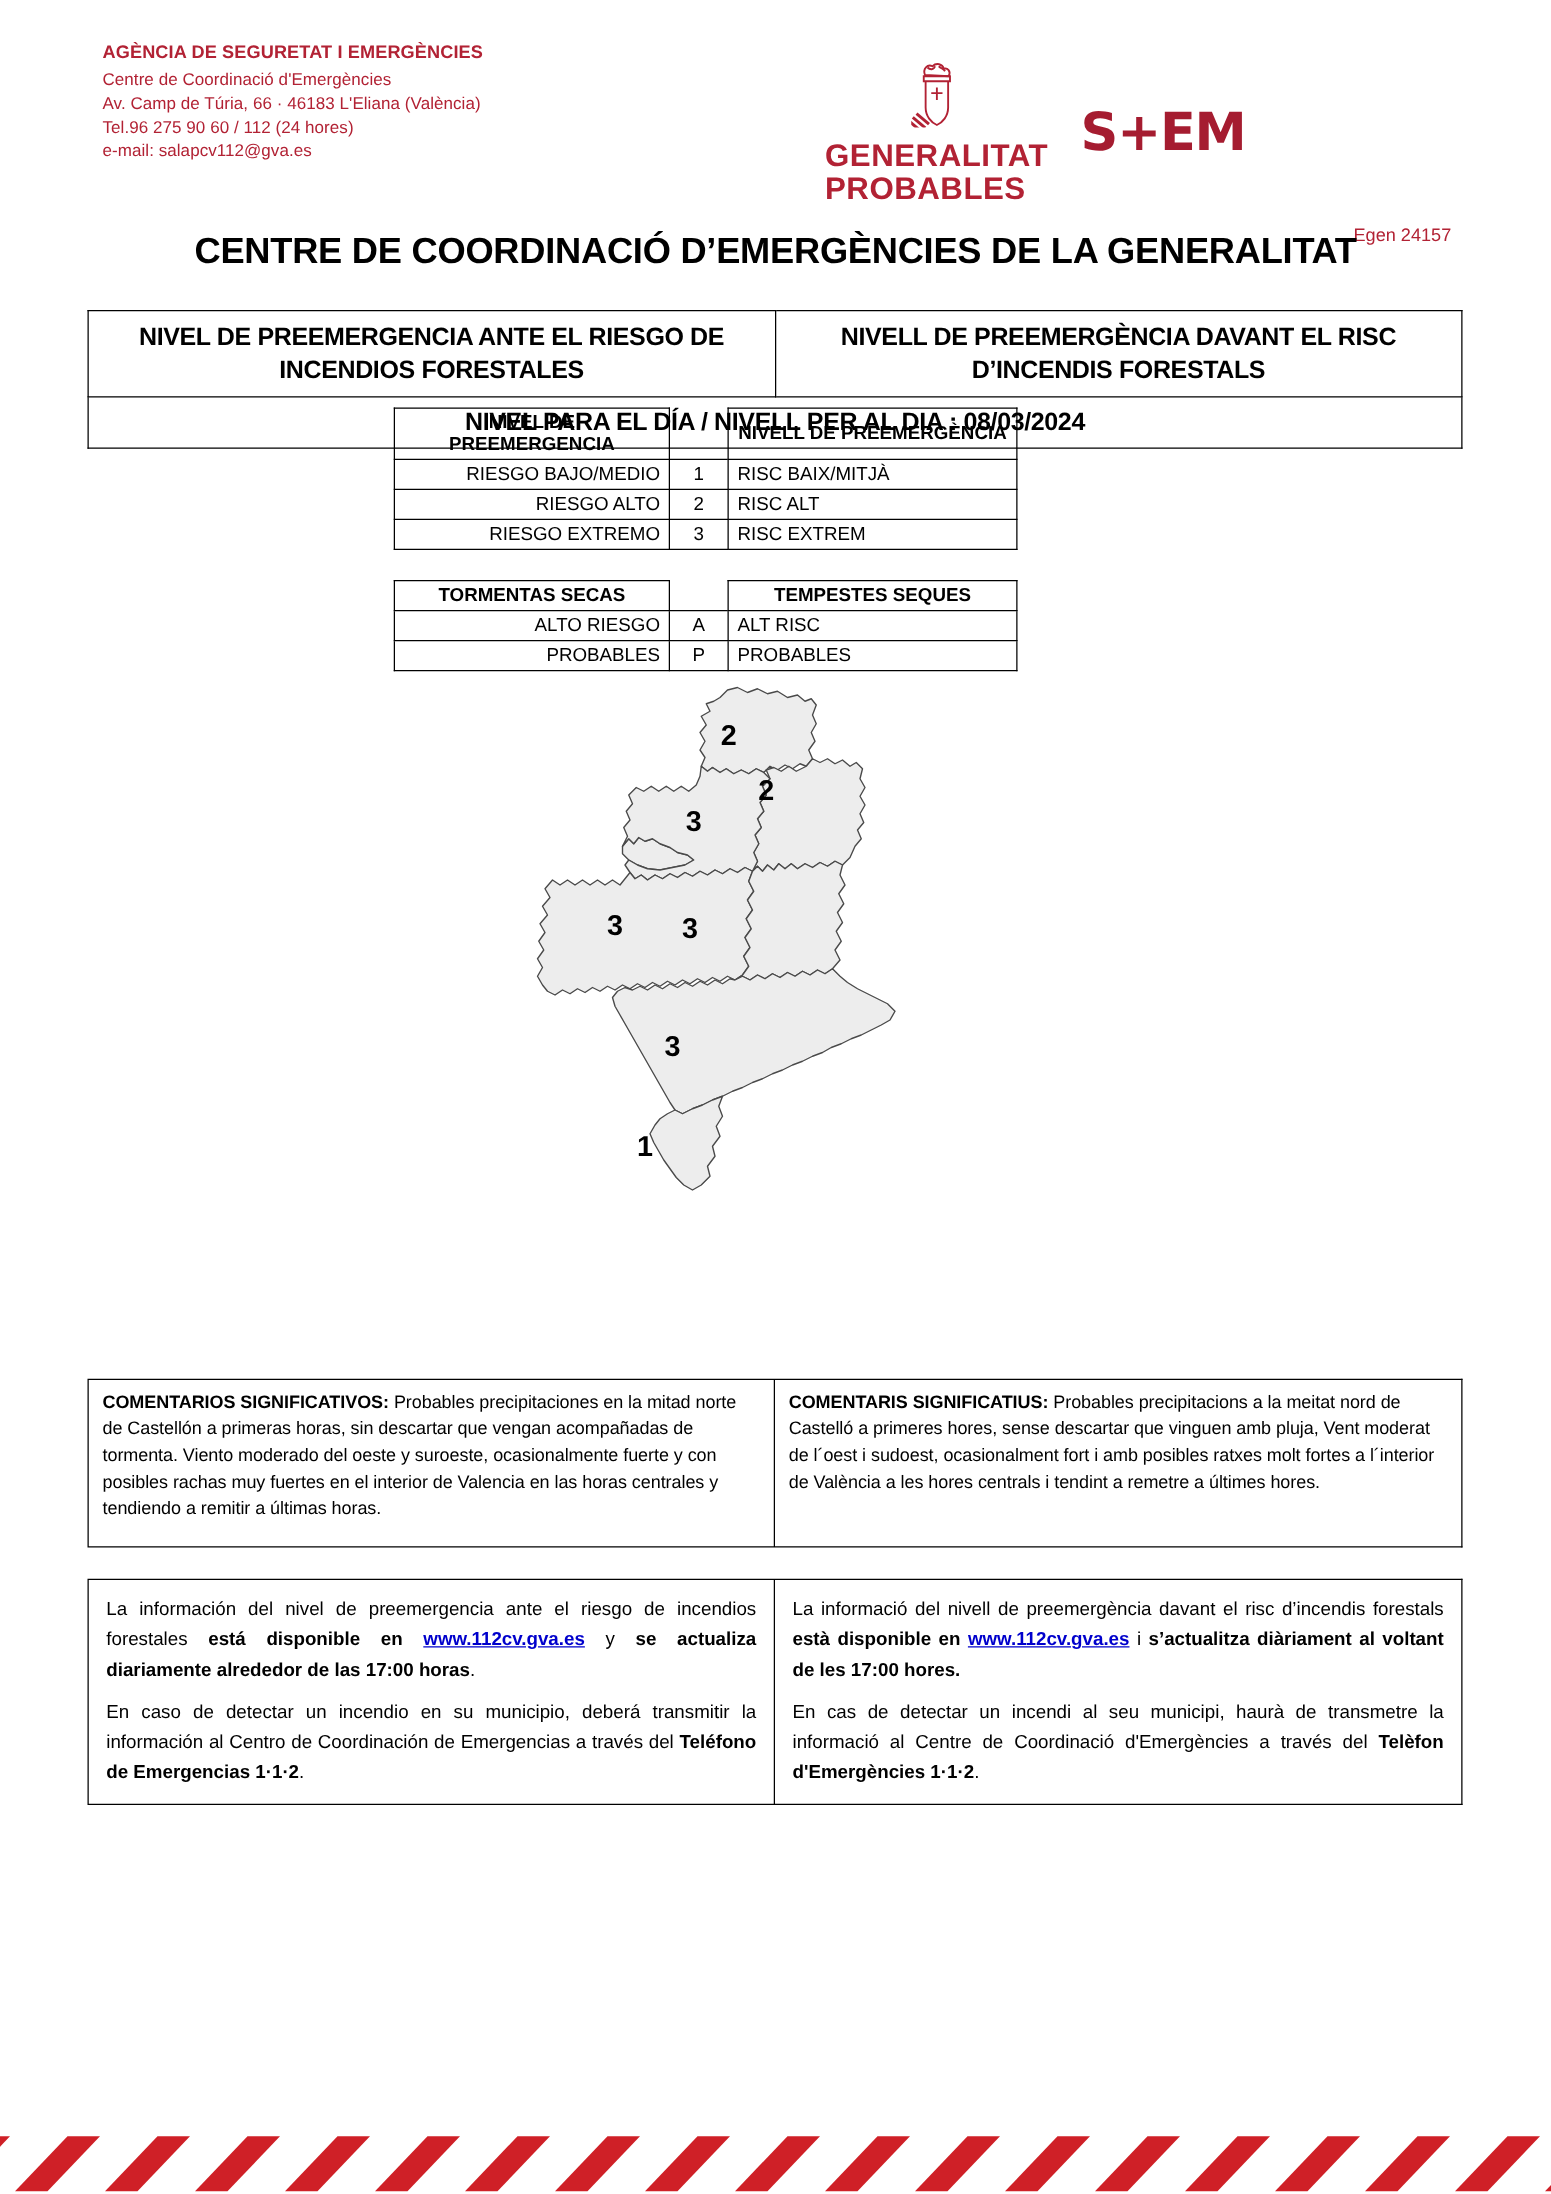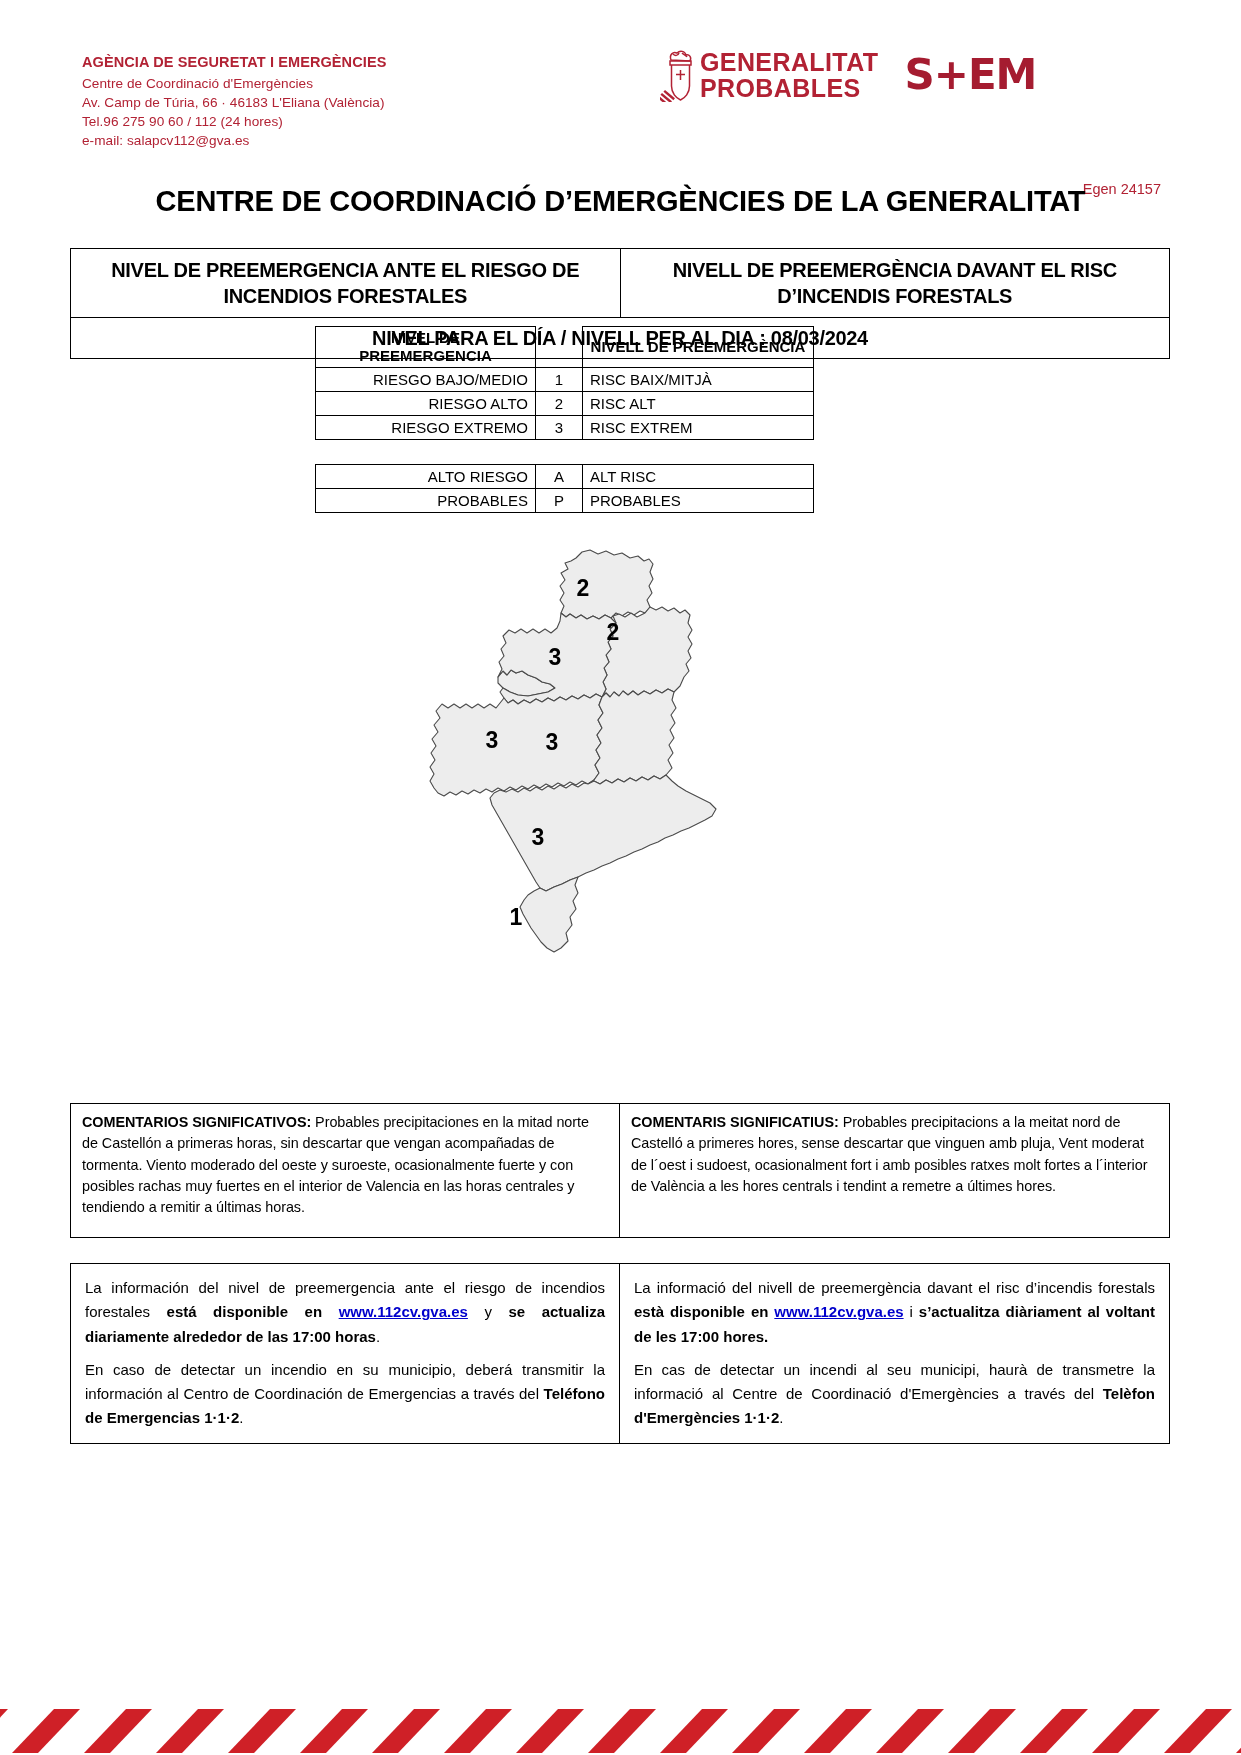--- a/index.html
+++ b/index.html
@@ -18,21 +18,21 @@
 
   
   .header {
     position: absolute;
     left: 0; top: 0;
     width: 1241px;
     height: 150px;
   }
   .org-block {
     position: absolute;
-    left: 82px; top: 52px;
+    left: 82px; top: 32px;
     color: #b22234;
     line-height: 1.42;
   }
   .org-title {
     font-size: 14.5px;
     font-weight: bold;
     letter-spacing: 0.1px;
     margin-bottom: 1px;
   }
   .org-line {
@@ -44,20 +44,22 @@
   .logos {
     position: absolute;
     left: 660px; top: 48px;
     display: flex;
     align-items: center;
     gap: 26px;
   }
   .gv-logo {
     display: flex;
     align-items: center;
+    gap: 10px;
+    flex-direction: column;
   }
   .gv-shield { width: 40px; height: 54px; display: block; }
   .gv-words {
     color: #b22234;
     font-size: 25px;
     font-weight: bold;
     line-height: 1.04;
     letter-spacing: 0.4px;
   }
   .sem-logo {
@@ -301,20 +303,25 @@
       <td class="code">3</td>
       <td class="ca">RISC EXTREM</td>
     </tr>
   </tbody>
     </table>
 
   <div class="legend-gap"></div>
 
   <table class="legend-table">
     <tbody>
+        <tr class="head">
+      <td class="es">TORMENTAS SECAS</td>
+      <td class="code"></td>
+      <td class="ca">TEMPESTES SEQUES</td>
+    </tr>
     <tr>
       <td class="es">ALTO RIESGO</td>
       <td class="code">A</td>
       <td class="ca">ALT RISC</td>
     </tr>
     <tr>
       <td class="es">PROBABLES</td>
       <td class="code">P</td>
       <td class="ca">PROBABLES</td>
     </tr>

